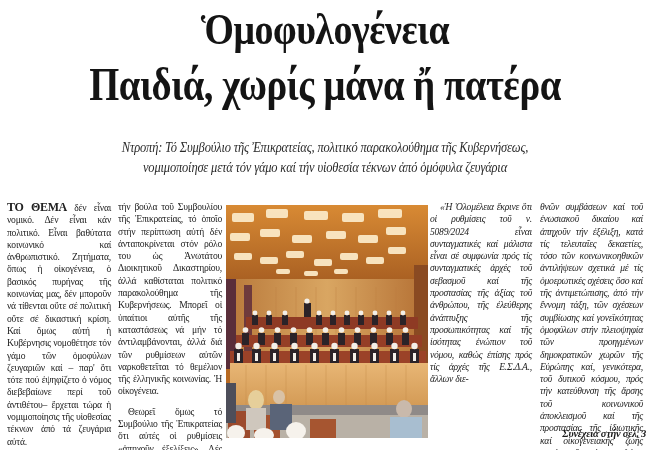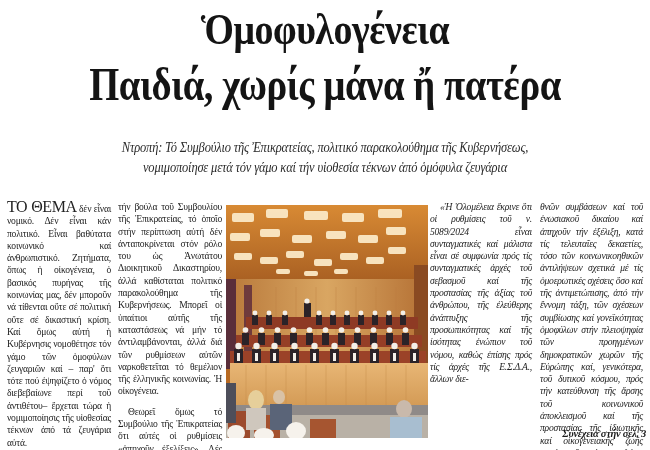--- a/index.html
+++ b/index.html
@@ -59,21 +59,21 @@
     letter-spacing: -0.25px;
   }
   .col p { margin: 0; }
   .col p + p { margin-top: 8px; }
   .col p.indent { text-indent: 10px; }
   .col-1 { left: 7px; width: 104px; }
   .col-2 { left: 118px; width: 104px; }
   .col-3 { left: 430px; width: 102px; }
   .col-4 { left: 540px; width: 103px; }
   .italic { font-style: italic; }
-  .lead-bold { font-weight: normal; letter-spacing: -0.4px; font-size: 16px; }
+  .lead-bold { font-weight: bold; letter-spacing: -0.4px; font-size: 12px; }
 
   .photo {
     position: absolute;
     left: 226px;
     top: 205px;
     width: 202px;
     height: 233px;
     overflow: hidden;
     background: #b86a22;
   }

